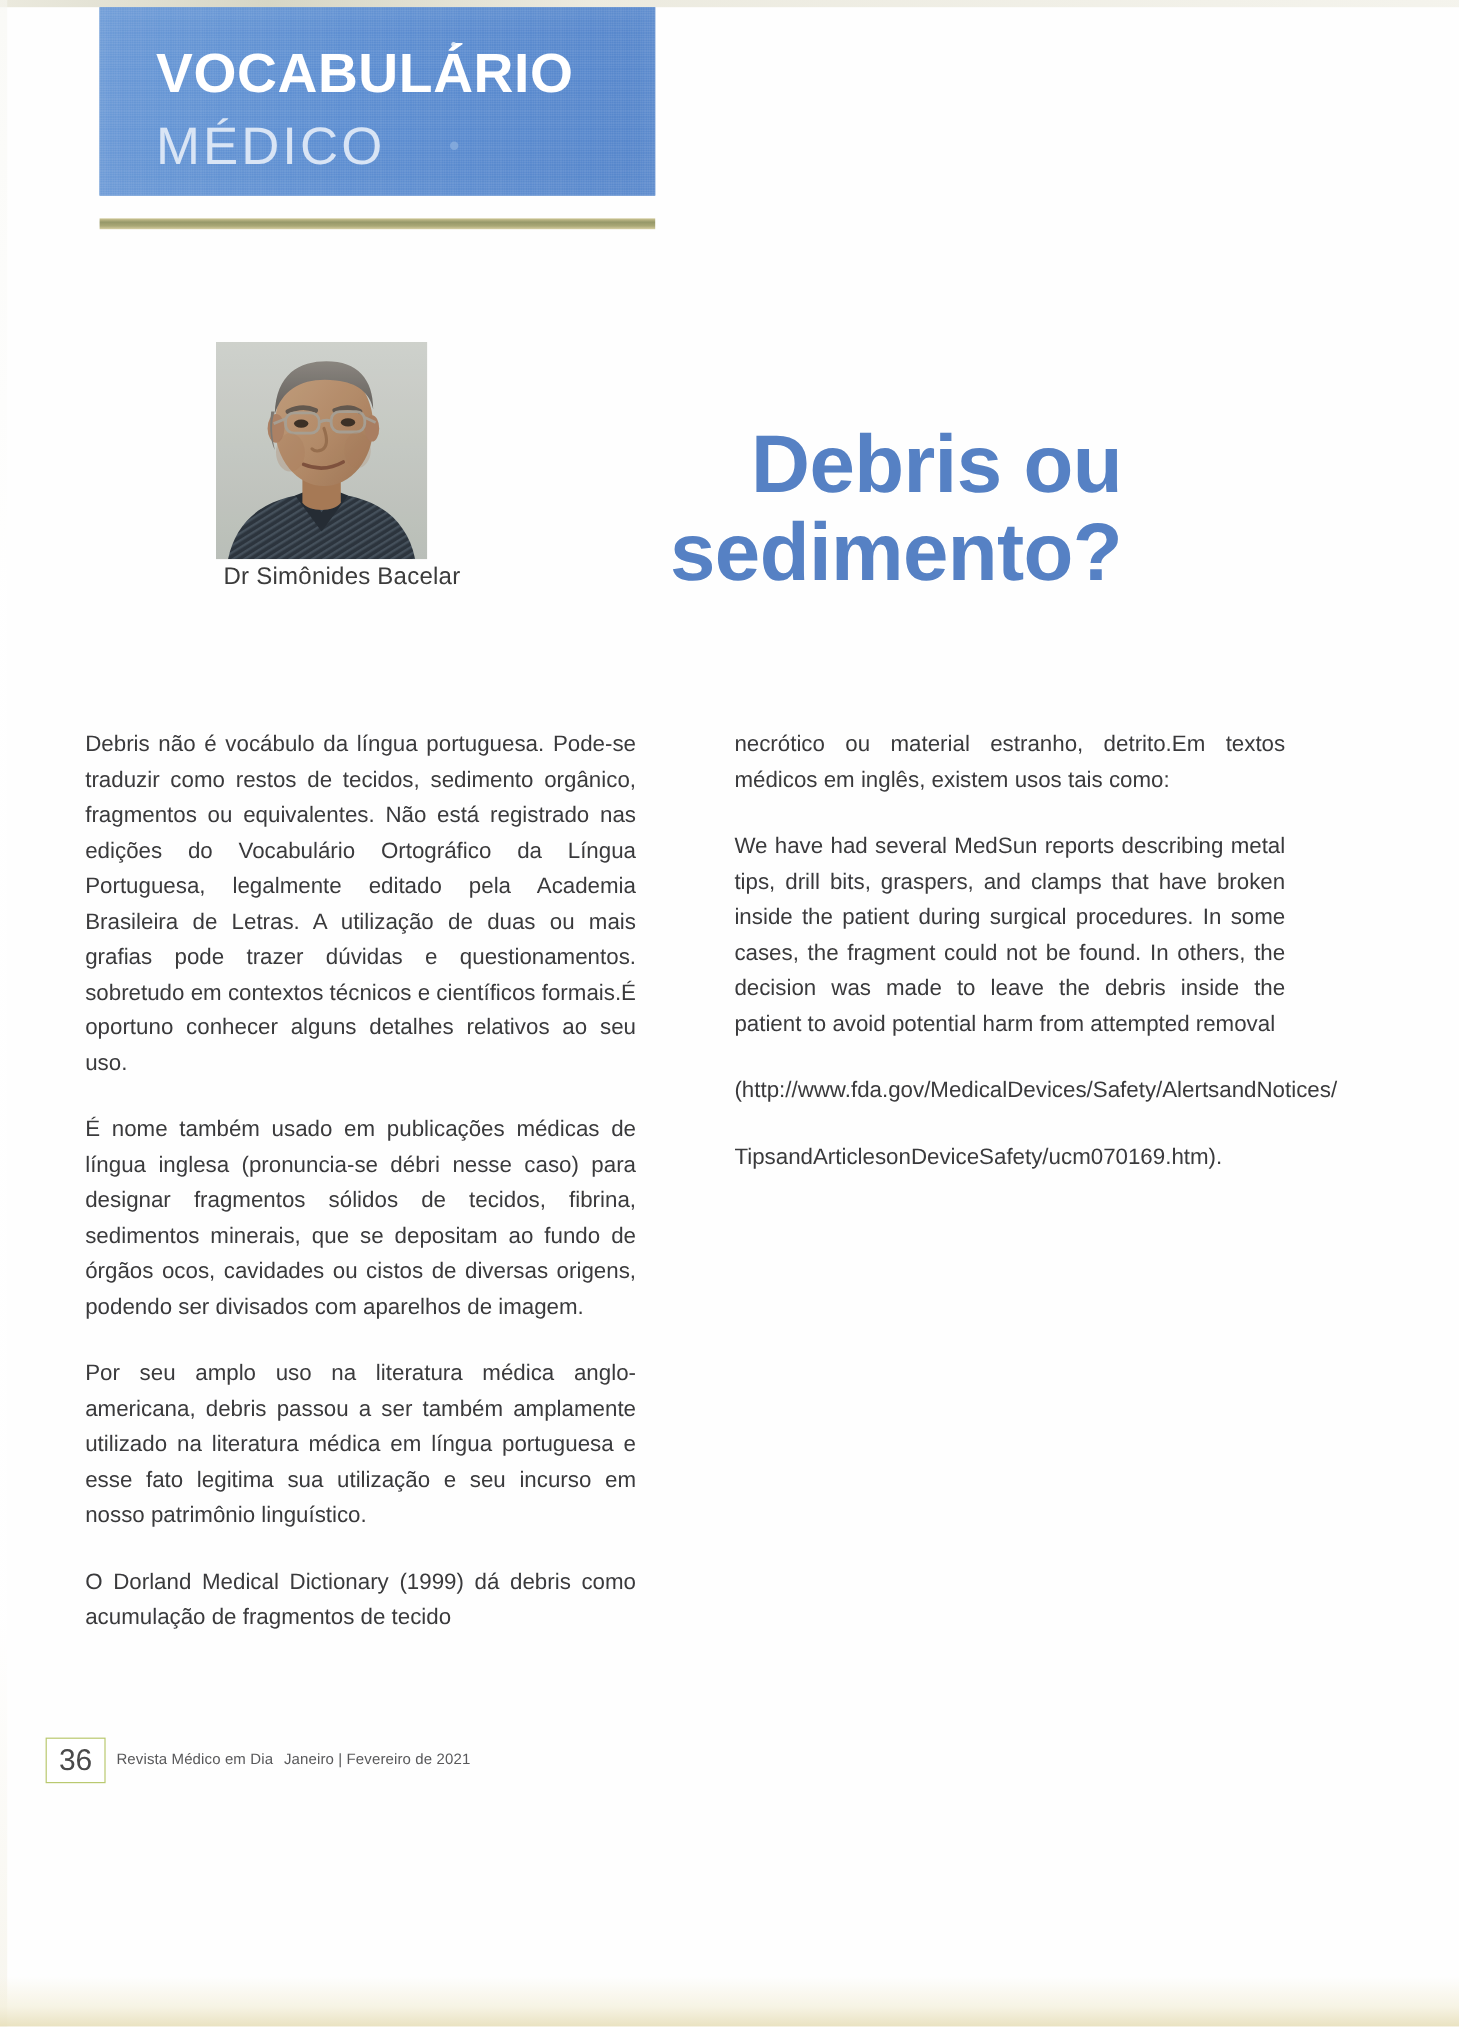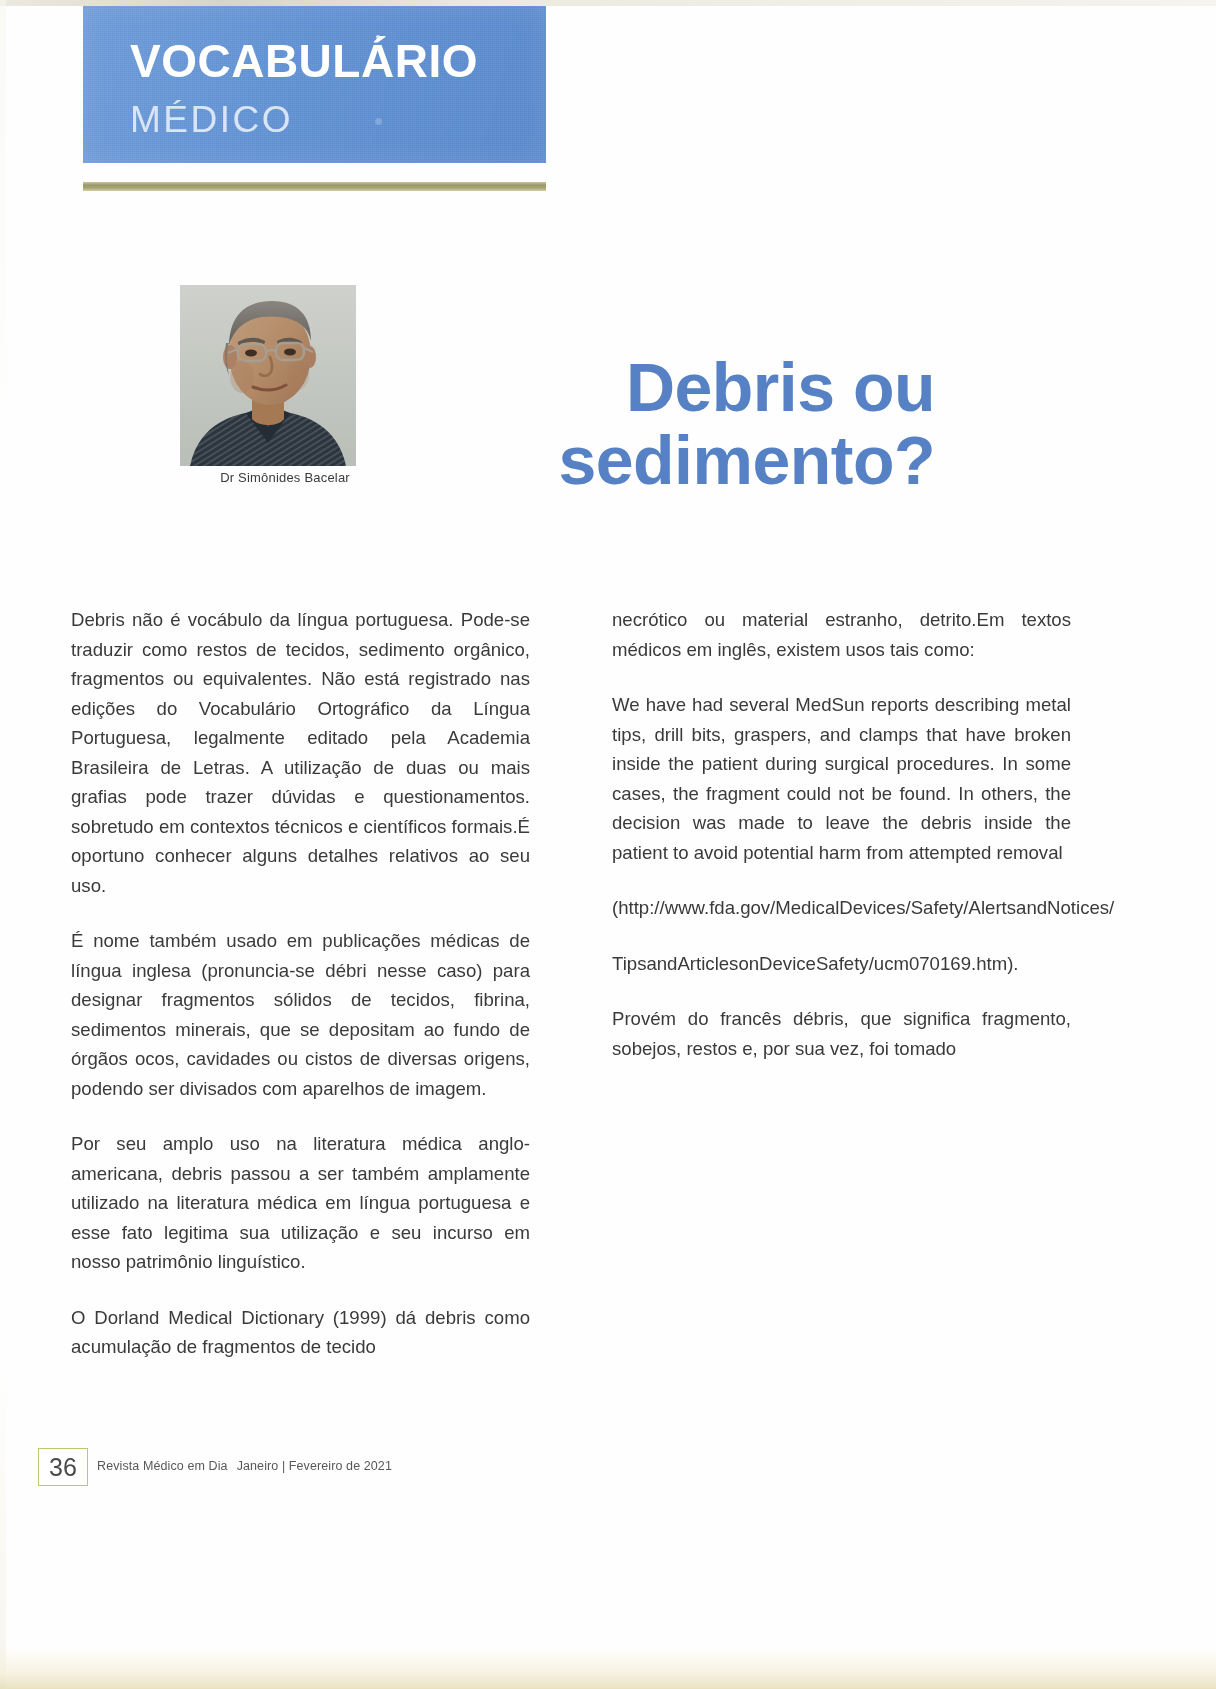--- a/index.html
+++ b/index.html
@@ -73,21 +73,21 @@
     font-weight: bold;
     letter-spacing: 0.5px;
     line-height: 1;
     font-family: "Liberation Sans", sans-serif;
   }
   .masthead-line2 {
     position: absolute;
     left: 47px;
     top: 95px;
     color: #e9f0fa;
-    font-size: 37px;
+    font-size: 44px;
     font-weight: 300;
     letter-spacing: 2.5px;
     line-height: 1;
     opacity: .88;
     font-family: "Liberation Sans", sans-serif;
   }
   .masthead-dot {
     position: absolute;
     left: 293px;
     top: 29px;
@@ -127,21 +127,21 @@
     overflow: hidden;
   }
   .portrait svg { display:block; }
 
   .portrait-caption {
     position: absolute;
     left: 180px;
     top: 470px;
     width: 210px;
     text-align: center;
-    font-size: 13px;
+    font-size: 20px;
     color: #3b3b3b;
     letter-spacing: .2px;
     font-family: "Liberation Sans", sans-serif;
   }
 
   .headline {
     position: absolute;
     left: 455px;
     top: 305px;
     width: 480px;
@@ -301,21 +301,20 @@
     <p>É nome também usado em publicações médicas de língua inglesa (pronuncia-se débri nesse caso) para designar fragmentos sólidos de tecidos, fibrina, sedimentos minerais, que se depositam ao fundo de órgãos ocos, cavidades ou cistos de diversas origens, podendo ser divisados com aparelhos de imagem.</p>
     <p>Por seu amplo uso na literatura médica anglo-americana, debris passou a ser também amplamente utilizado na literatura médica em língua portuguesa e esse fato legitima sua utilização e seu incurso em nosso patrimônio linguístico.</p>
     <p>O Dorland Medical Dictionary (1999) dá debris como acumulação de fragmentos de tecido</p>
   </div>
 
   <div class="col col-right">
     <p>necrótico ou material estranho, detrito.Em textos médicos em inglês, existem usos tais como:</p>
     <p>We have had several MedSun reports describing metal tips, drill bits, graspers, and clamps that have broken inside the patient during surgical procedures. In some cases, the fragment could not be found. In others, the decision was made to leave the debris inside the patient to avoid potential harm from attempted removal</p>
     <p class="nojust">(http://www.fda.gov/MedicalDevices/Safety/AlertsandNotices/</p>
     <p class="nojust">TipsandArticlesonDeviceSafety/ucm070169.htm).</p>
-    <p>Provém do francês débris, que significa fragmento, sobejos, restos e, por sua vez, foi tomado</p>
   </div>
 
   <div class="footer-box">
     <span>36</span>
   </div>
   <div class="footer-text">
     <span>Revista Médico em Dia</span><span class="sep"></span><span>Janeiro | Fevereiro de 2021</span>
   </div>
 
 </div>

